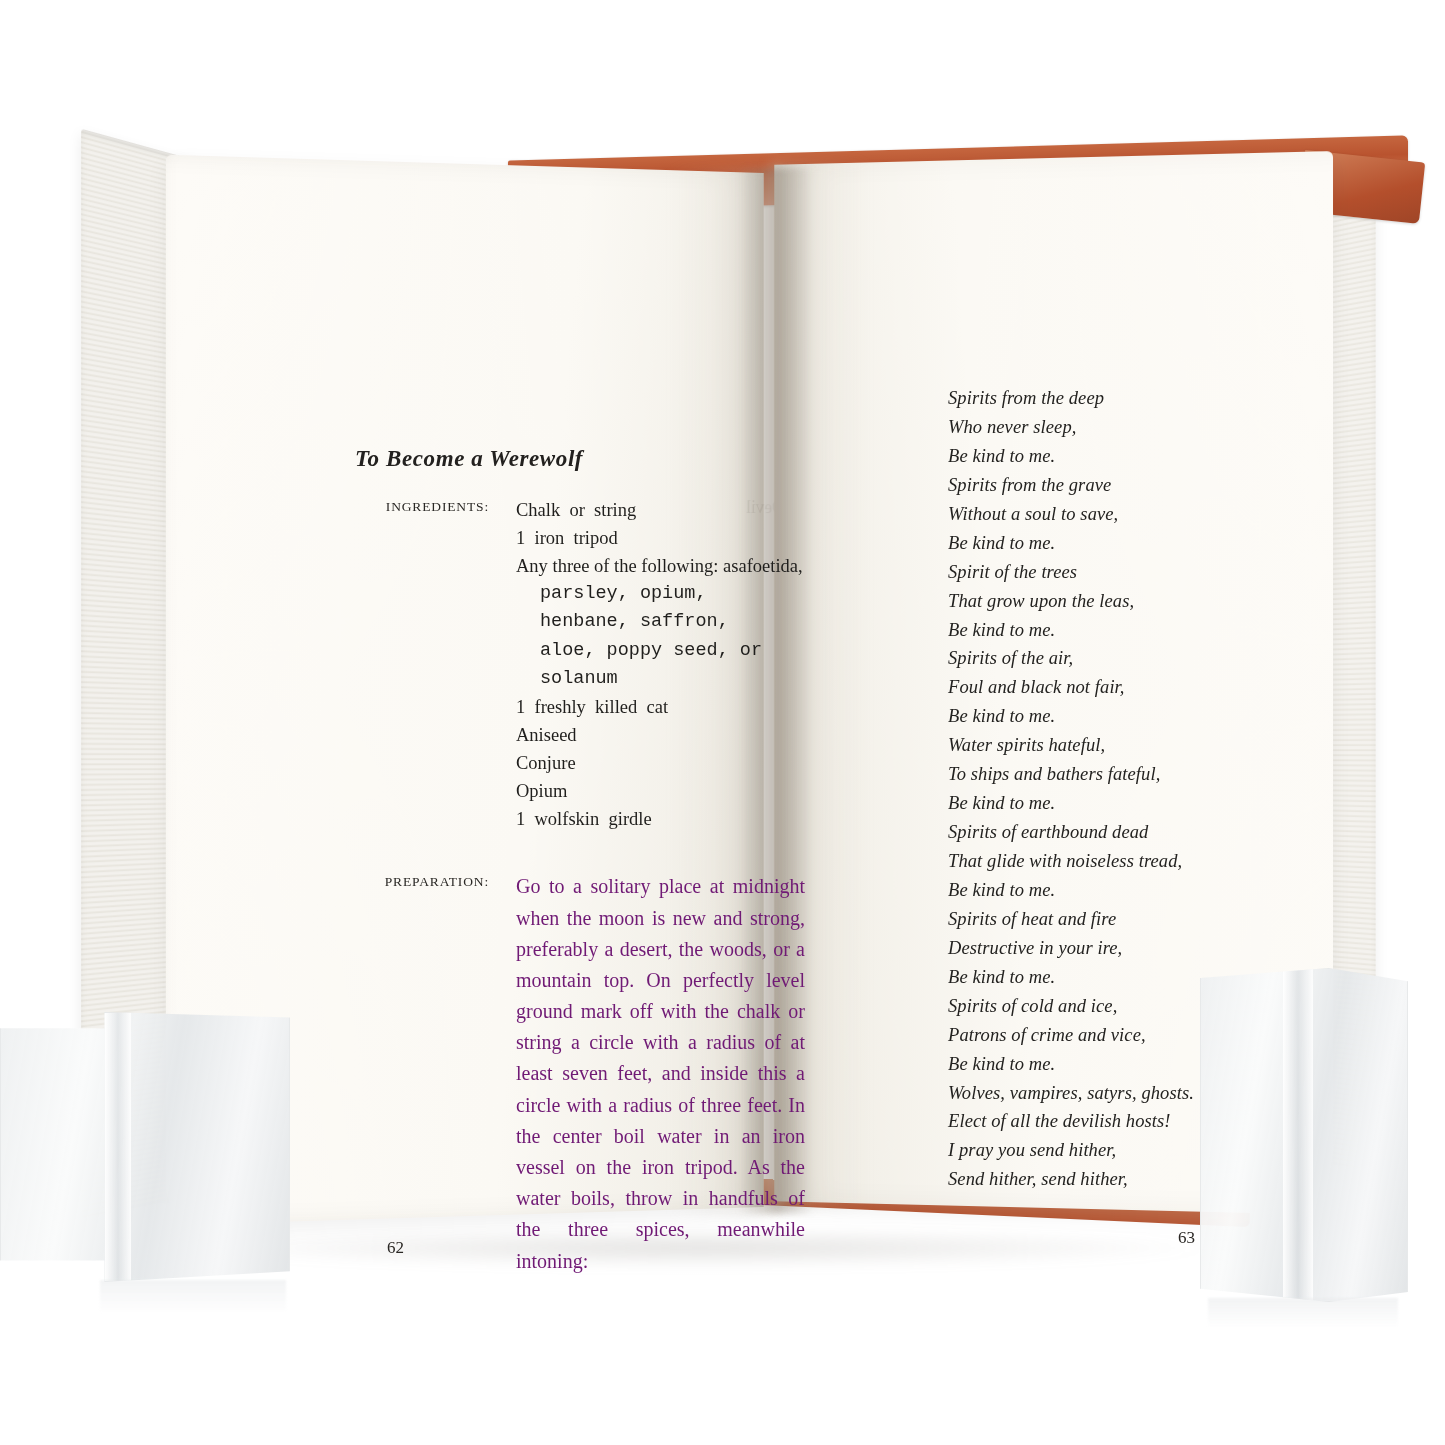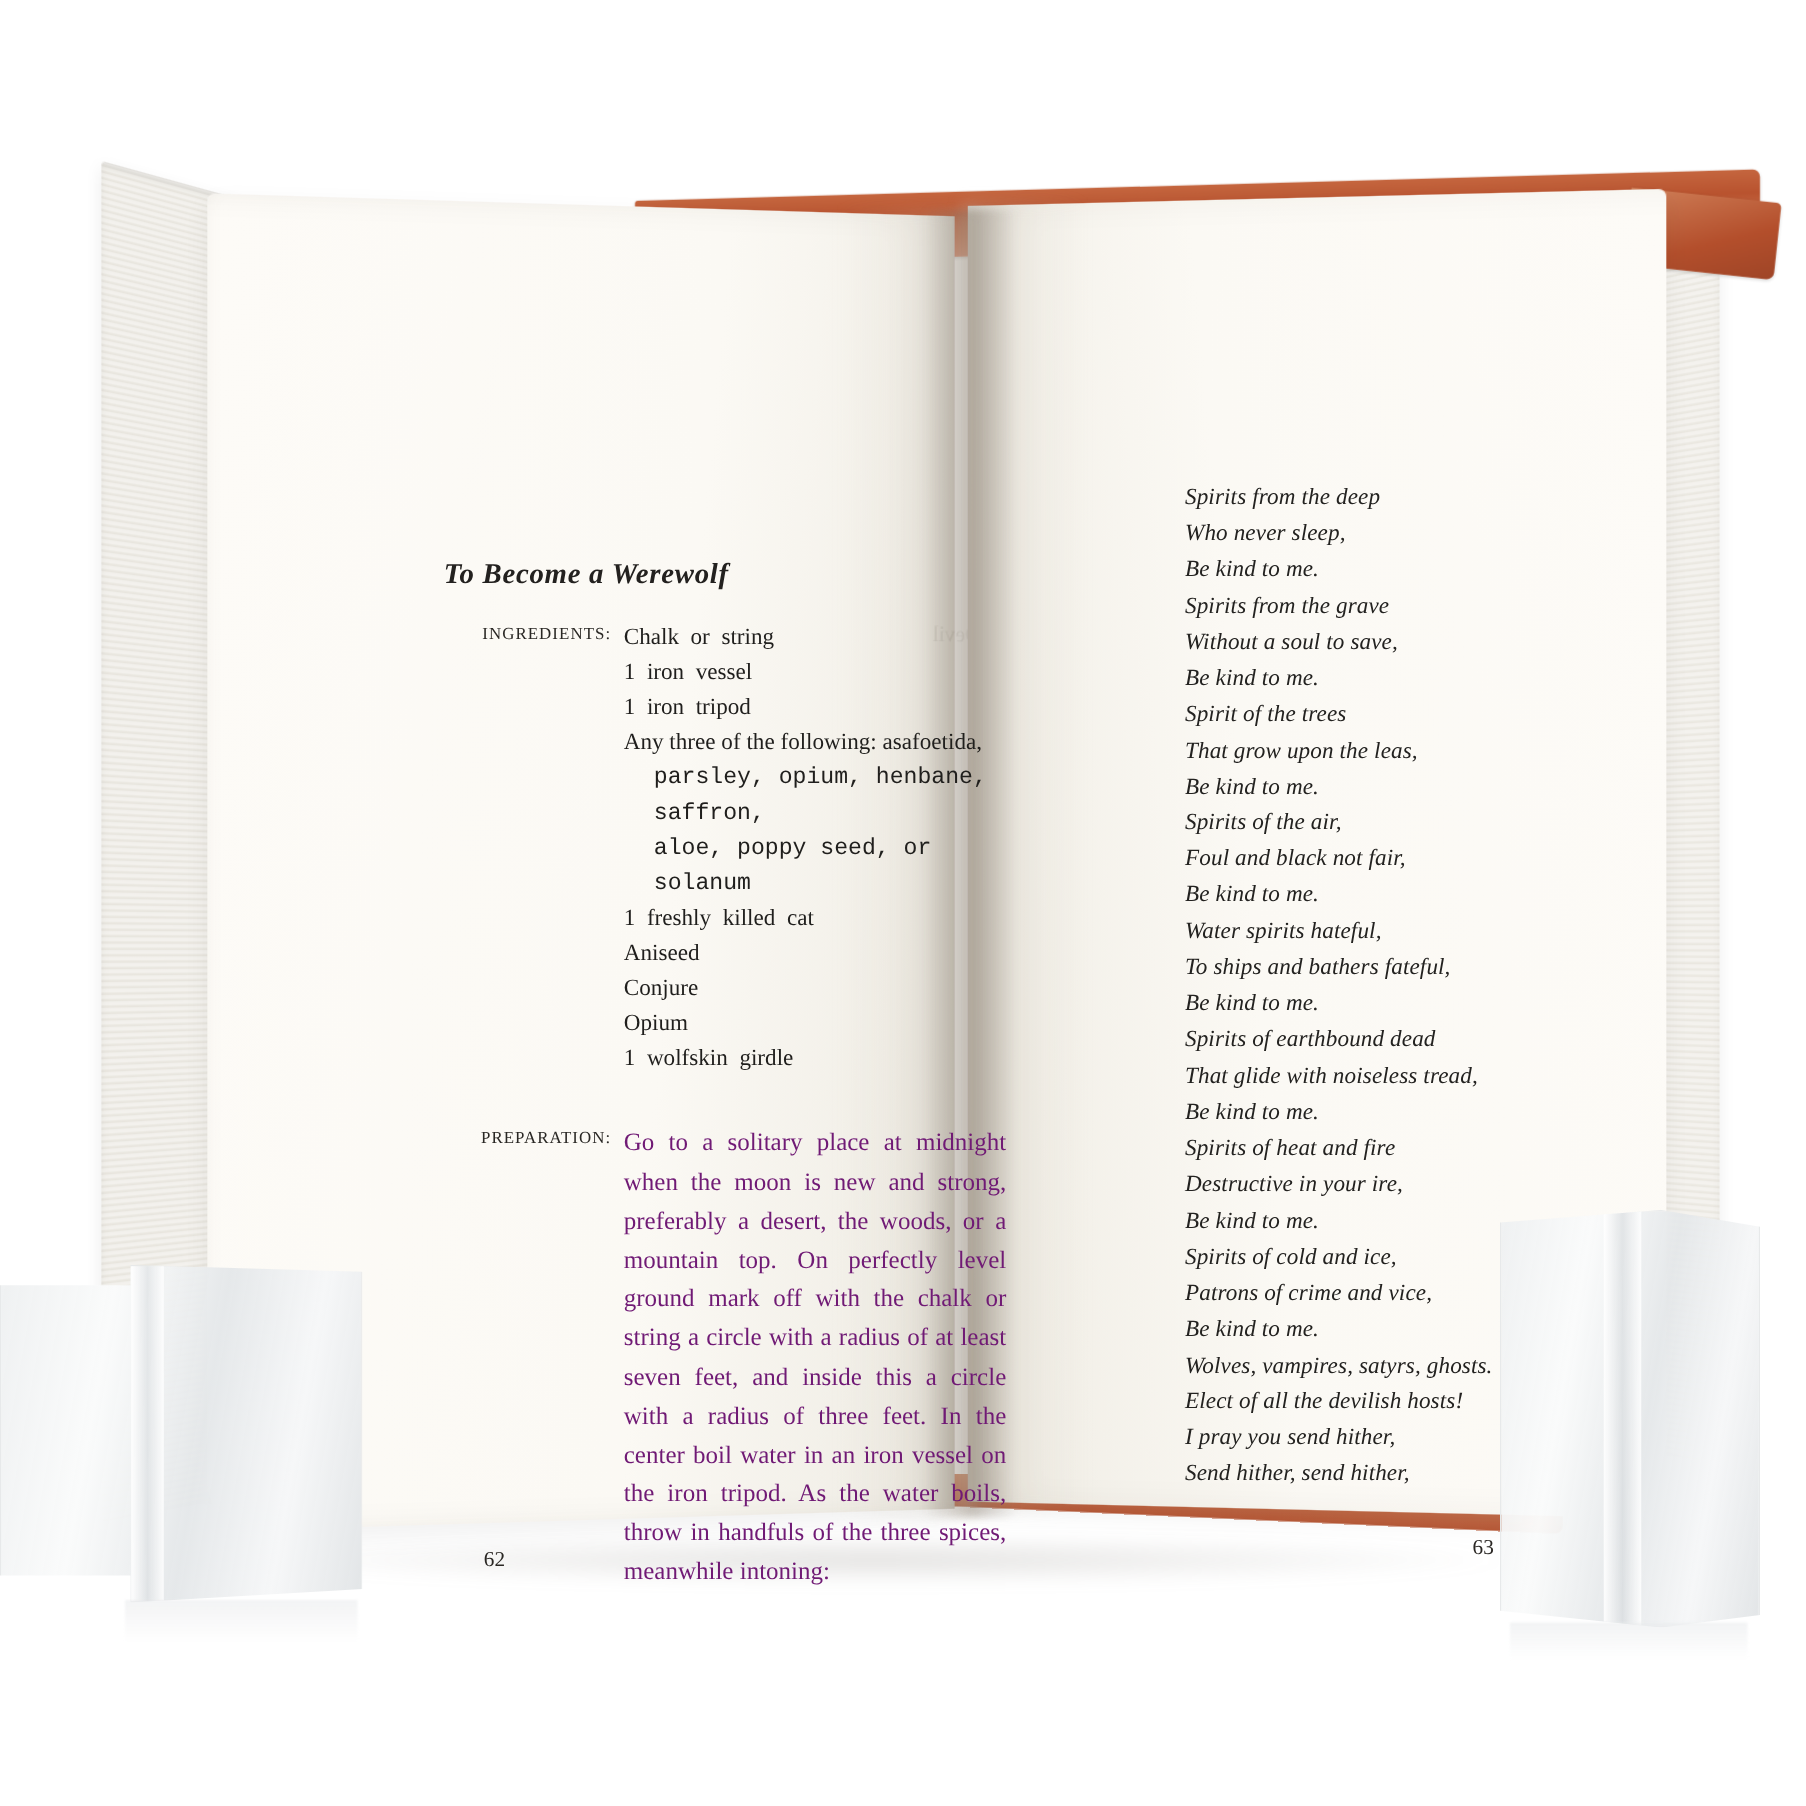--- a/index.html
+++ b/index.html
@@ -208,20 +208,21 @@
     letter-spacing: .6px;
     color: #23211f;
     margin: 0 0 24px 0;
     white-space: nowrap;
   }
 
   .recipe-row {
     display: flex;
     align-items: flex-start;
     margin-bottom: 4px;
+    gap: 17px;
   }
   .field-label {
     flex: 0 0 134px;
     text-align: right;
     padding-right: 10px;
     font-size: 13.5px;
     letter-spacing: .85px;
     font-variant: small-caps;
     text-transform: uppercase;
     color: #2a2825;
@@ -364,21 +365,20 @@
     <div class="gutter"></div>
 
     <div class="text-col left">
       <h1 class="chapter-title">To Become a Werewolf</h1>
 
       <div class="recipe-row">
         <div class="field-label">INGREDIENTS:</div>
         <div class="field-body">
           <ul class="ingredient-list" id="ingredient-list">
               <li>Chalk  or  string</li>
-              <li>1  iron  vessel</li>
               <li>1  iron  tripod</li>
               <li>Any three of the following: asafoetida,</li>
               <li class="cont">parsley, opium, henbane, saffron,</li>
               <li class="cont">aloe, poppy seed, or solanum</li>
               <li>1  freshly  killed  cat</li>
               <li>Aniseed</li>
               <li>Conjure</li>
               <li>Opium</li>
               <li>1  wolfskin  girdle</li>
             </ul>

